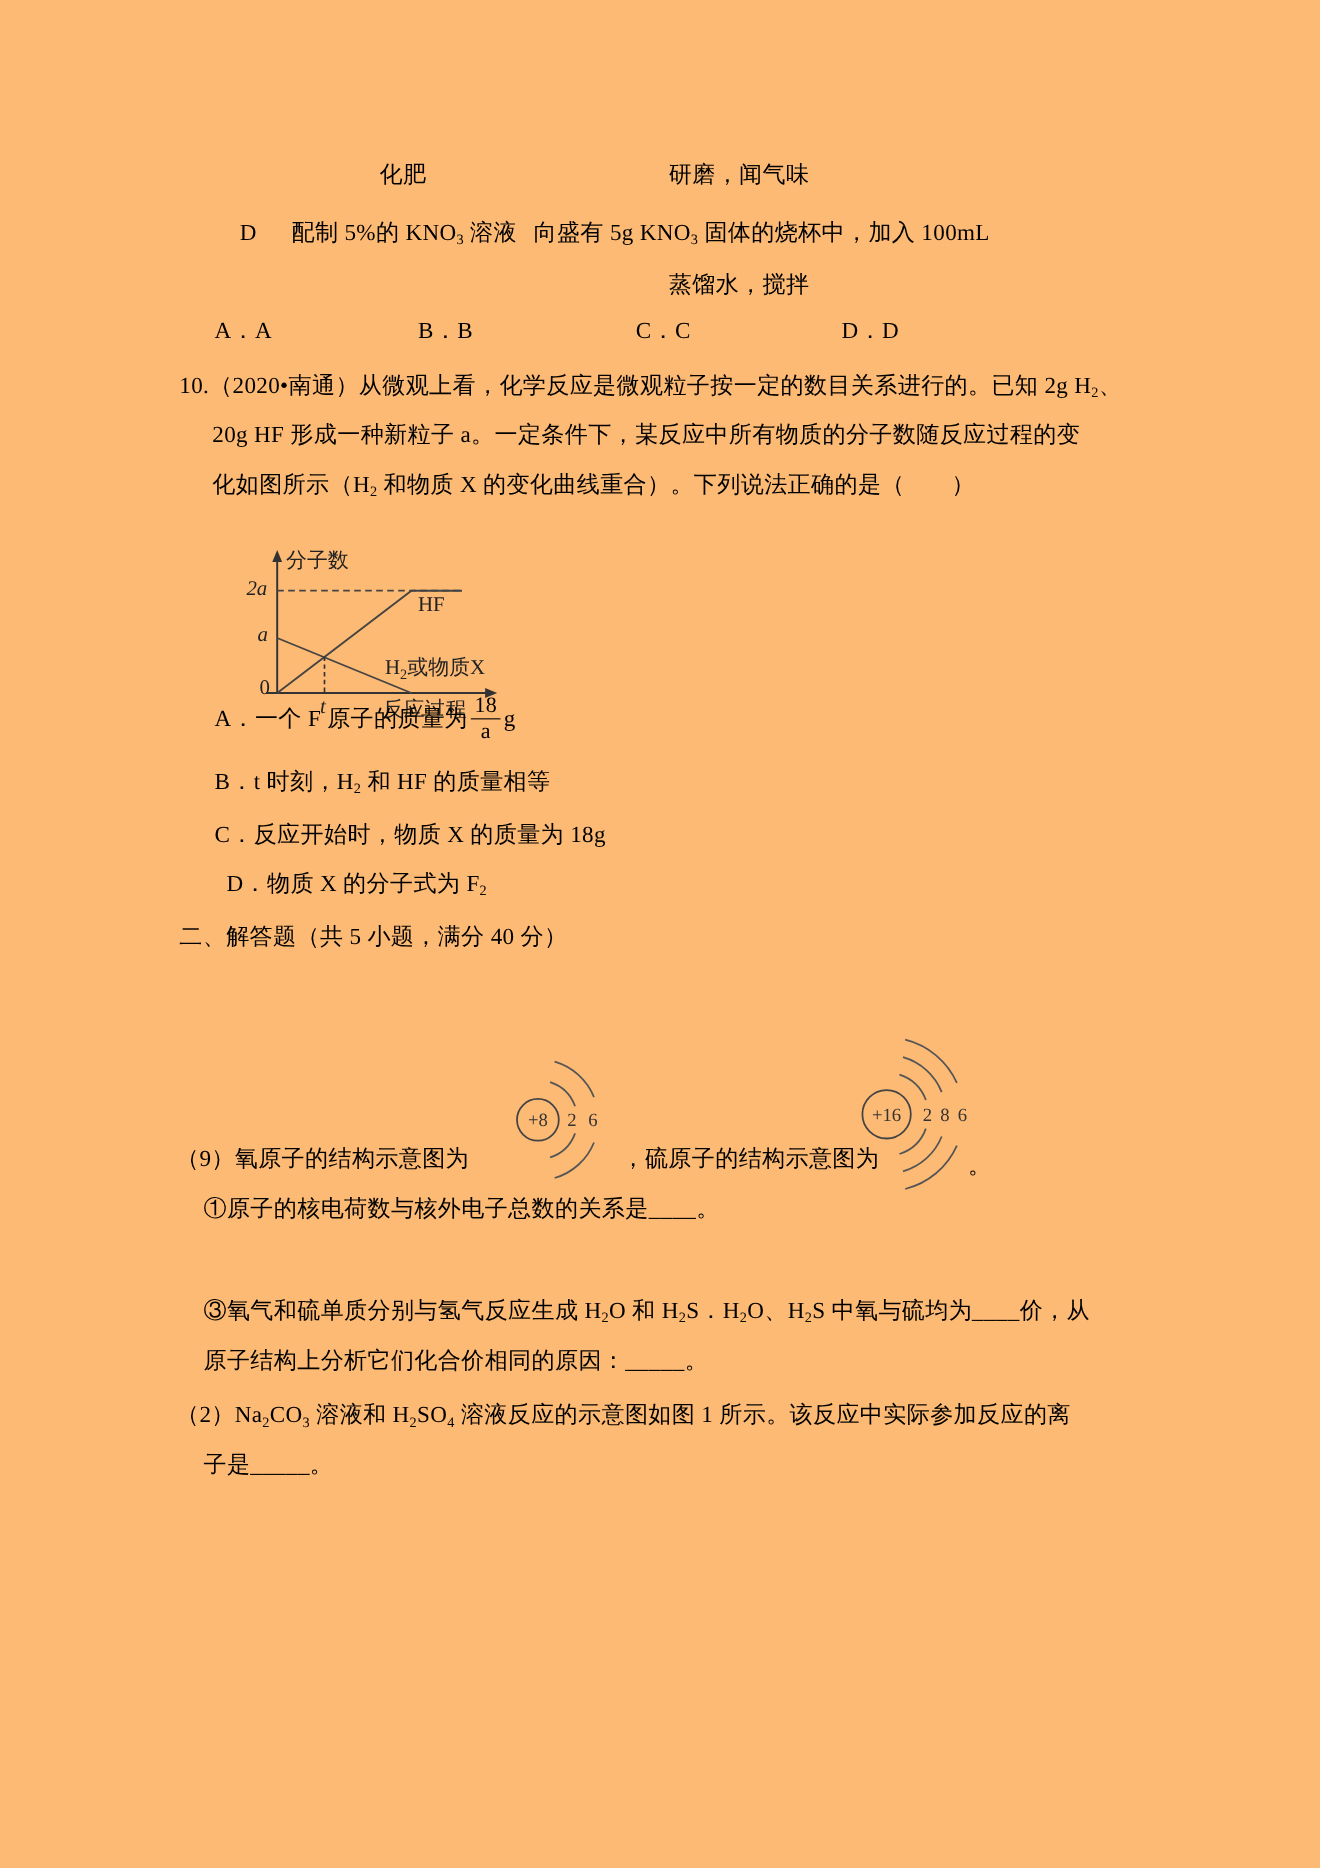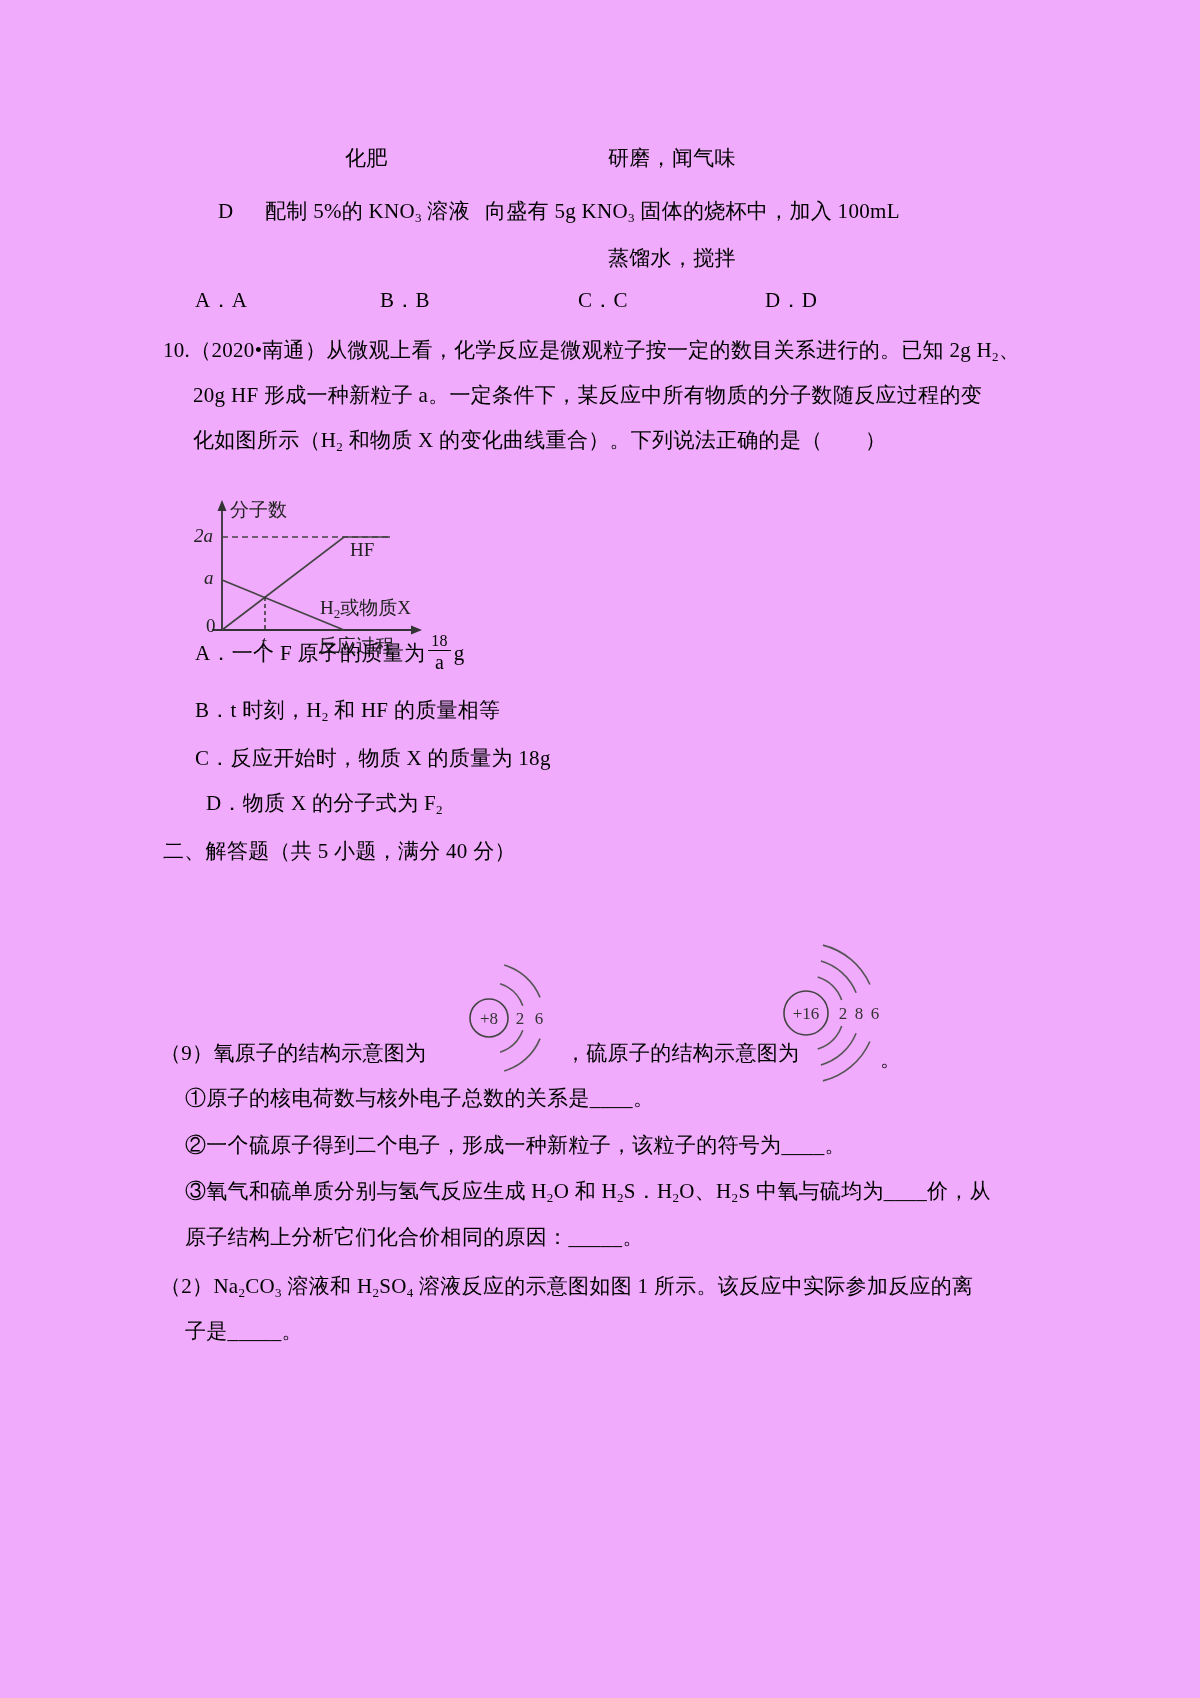--- a/index.html
+++ b/index.html
@@ -1,26 +1,26 @@
 <!DOCTYPE html>
 <html><head>
 <meta charset="utf-8">
 <style>
   *{margin:0;padding:0;box-sizing:border-box}
   html,body{background:#ffffff}
   body{width:1200px;height:1698px;font-family:"Liberation Serif","DejaVu Serif",serif;color:#000}
-  .page{position:relative;width:1200px;height:1698px;background:#f0abfc;overflow:hidden}
+  .page{position:relative;width:1200px;height:1698px;background:#fdba74;overflow:hidden}
   .t{position:absolute;font-size:21px;line-height:27px;white-space:nowrap;letter-spacing:.3px}
   .bold{font-weight:normal}
   sub{font-size:13px;vertical-align:-4px;line-height:0}
   .frac{display:inline-block;vertical-align:middle;text-align:center;margin:0 3px;line-height:1.05}
-  .frac .num{display:block;padding:0 3px 1px;border-bottom:1.6px solid #000;font-size:16px}
+  .frac .num{display:block;padding:0 3px 1px;border-bottom:1.6px solid #000;font-size:20px}
   .frac .den{display:block;font-size:20px;padding-top:1px}
   .optA{display:flex;align-items:center;height:52px}
-  .graph{position:absolute;left:172px;top:498px;width:270px;height:175px}
+  .graph{position:absolute;left:202px;top:498px;width:270px;height:175px}
   .graph svg{position:absolute;left:0;top:0;overflow:visible}
   .glabel{position:absolute;font-size:19px;line-height:20px;white-space:nowrap;color:#222}
   .var{font-style:italic}
   .atom{position:absolute}
   .atom svg{overflow:visible}
   .atom text{font-family:"Liberation Serif","DejaVu Serif",serif;fill:#333}
 </style>
 </head>
 <body>
 
@@ -111,20 +111,19 @@
       <text x="103" y="121" text-anchor="middle" font-size="17">8</text>
       <text x="119" y="121" text-anchor="middle" font-size="17">6</text>
     </svg>
   </div>
 
   <div class="t" style="left:160px;top:1040px">（9）氧原子的结构示意图为</div>
   <div class="t" style="left:565px;top:1040px">，硫原子的结构示意图为</div>
   <div class="t" style="left:880px;top:1046px">。</div>
 
   <div class="t" style="left:185px;top:1085px">①原子的核电荷数与核外电子总数的关系是____。</div>
-  <div class="t" style="left:185px;top:1132px">②一个硫原子得到二个电子，形成一种新粒子，该粒子的符号为____。</div>
   <div class="t" style="left:185px;top:1178px">③氧气和硫单质分别与氢气反应生成 H<sub>2</sub>O 和 H<sub>2</sub>S．H<sub>2</sub>O、H<sub>2</sub>S 中氧与硫均为____价，从</div>
   <div class="t" style="left:185px;top:1224px">原子结构上分析它们化合价相同的原因：_____。</div>
 
   <div class="t" style="left:160px;top:1273px">（2）Na<sub>2</sub>CO<sub>3</sub> 溶液和 H<sub>2</sub>SO<sub>4</sub> 溶液反应的示意图如图 1 所示。该反应中实际参加反应的离</div>
   <div class="t" style="left:185px;top:1318px">子是_____。</div>
 
 </div>
 
 </body></html>

